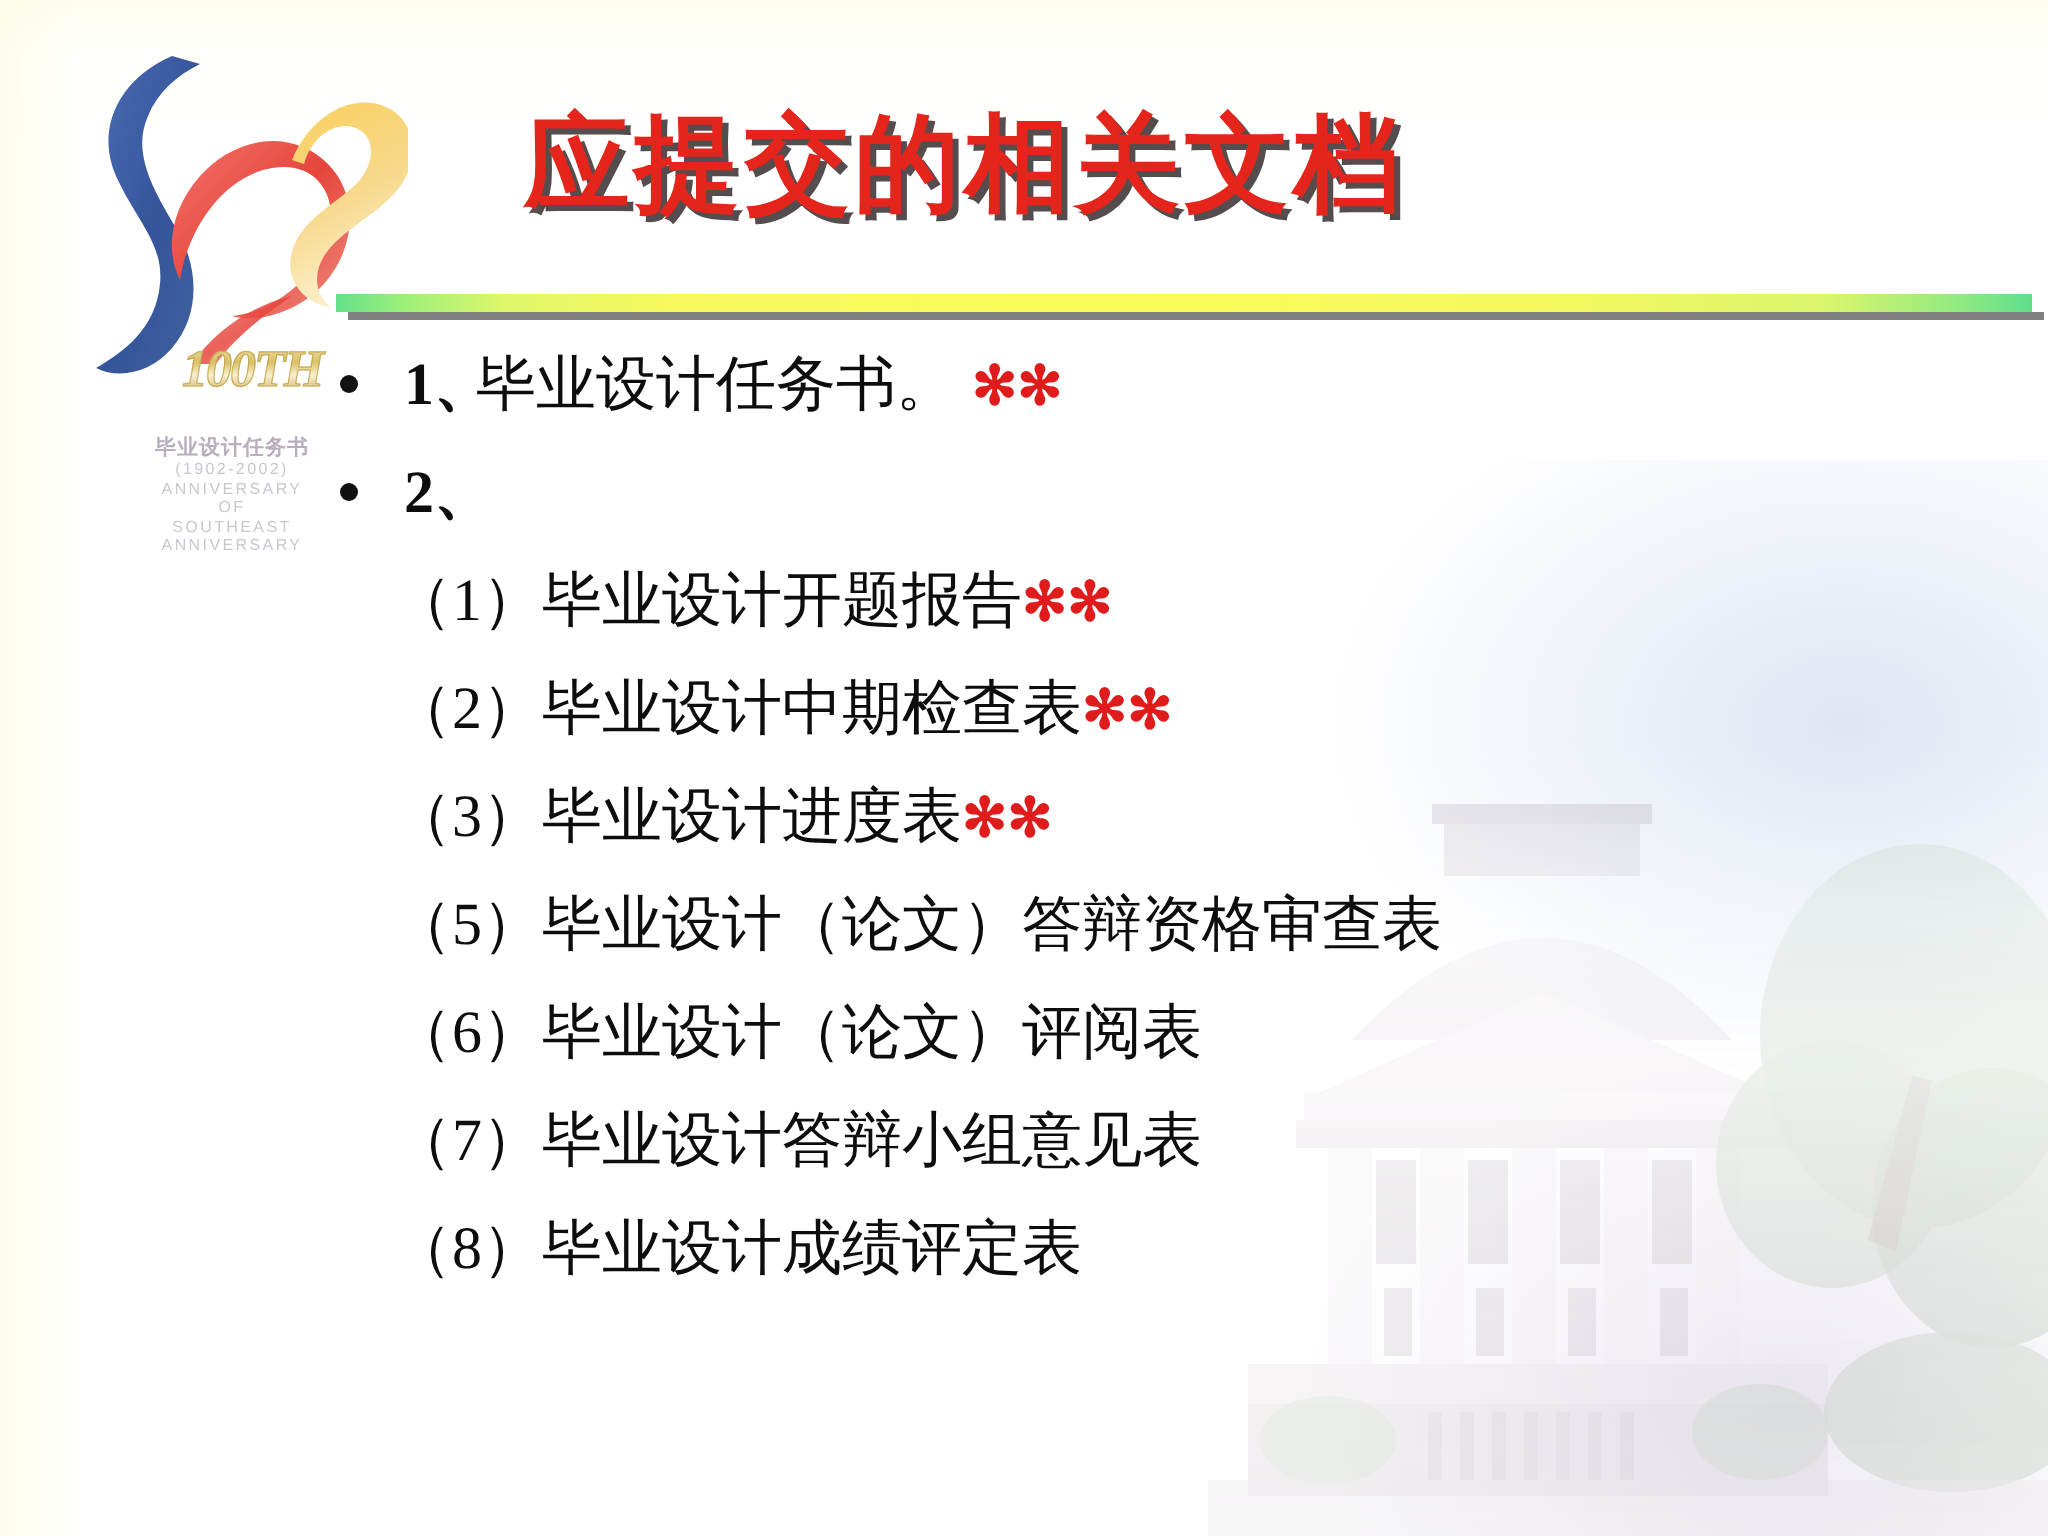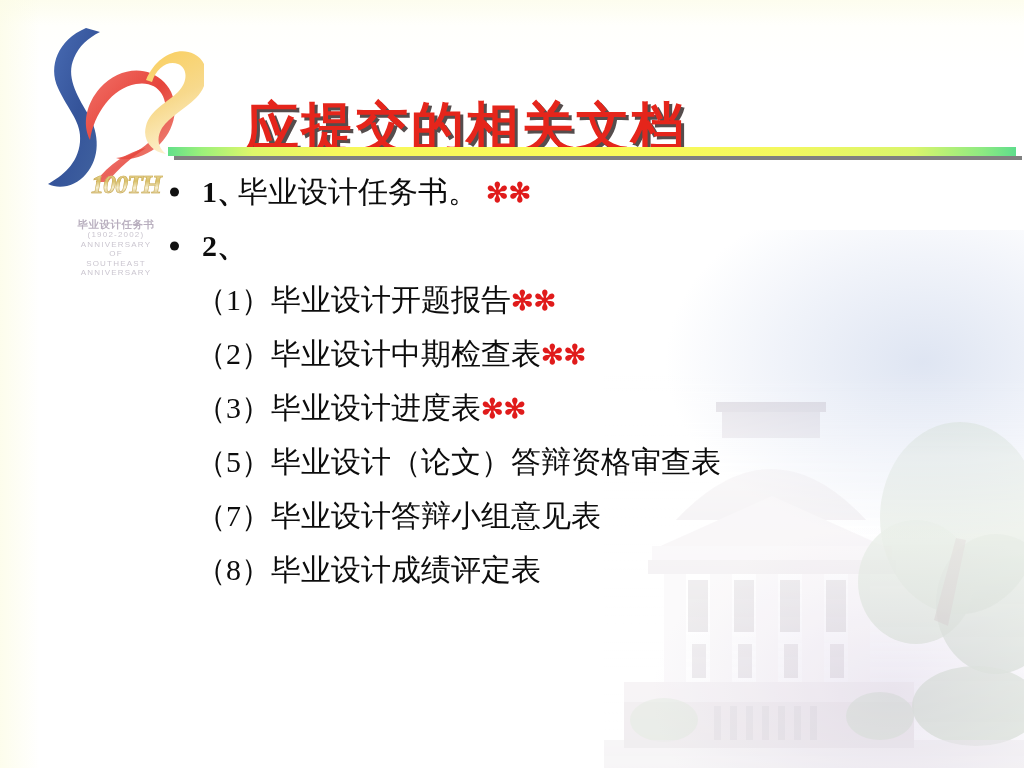--- a/index.html
+++ b/index.html
@@ -101,31 +101,30 @@
     color: rgba(150,140,160,0.50);
     line-height: 1.18;
     font-family: "Liberation Sans", sans-serif;
   }
   .logo-caption .cn { font-size: 10.5px; letter-spacing: 0.5px; color: rgba(140,125,150,0.62); font-weight: 700;}
   .logo-caption .en { font-size: 8px; letter-spacing: 1.2px; }
 
   
   .title {
     position: absolute;
-    left: 246px;
+    left: 262px;
     top: 56px;
     font-family: "Liberation Serif", "DejaVu Serif", serif;
     font-weight: 700;
     font-size: 53px;
     line-height: 1.05;
     color: #E5251B;
     letter-spacing: 2px;
     white-space: nowrap;
     text-shadow: 3px 3px 0 rgba(70,62,62,0.92);
-    margin-top: 44px;
   }
 
   
   .divider-wrap {
     position: absolute;
     left: 168px;
     top: 147px;
     width: 848px;
     height: 14px;
   }
@@ -353,20 +352,23 @@
       <div class="line lvl2">
         <span class="body">（2）毕业设计中期检查表<span class="star">✻✻</span></span>
       </div>
       <div class="line lvl2">
         <span class="body">（3）毕业设计进度表<span class="star">✻✻</span></span>
       </div>
       <div class="line lvl2">
         <span class="body">（5）毕业设计（论文）答辩资格审查表</span>
       </div>
       <div class="line lvl2">
+        <span class="body">（6）毕业设计（论文）评阅表</span>
+      </div>
+      <div class="line lvl2">
         <span class="body">（7）毕业设计答辩小组意见表</span>
       </div>
       <div class="line lvl2">
         <span class="body">（8）毕业设计成绩评定表</span>
       </div>
     </div>
 
 </div>
 
 </body></html>

